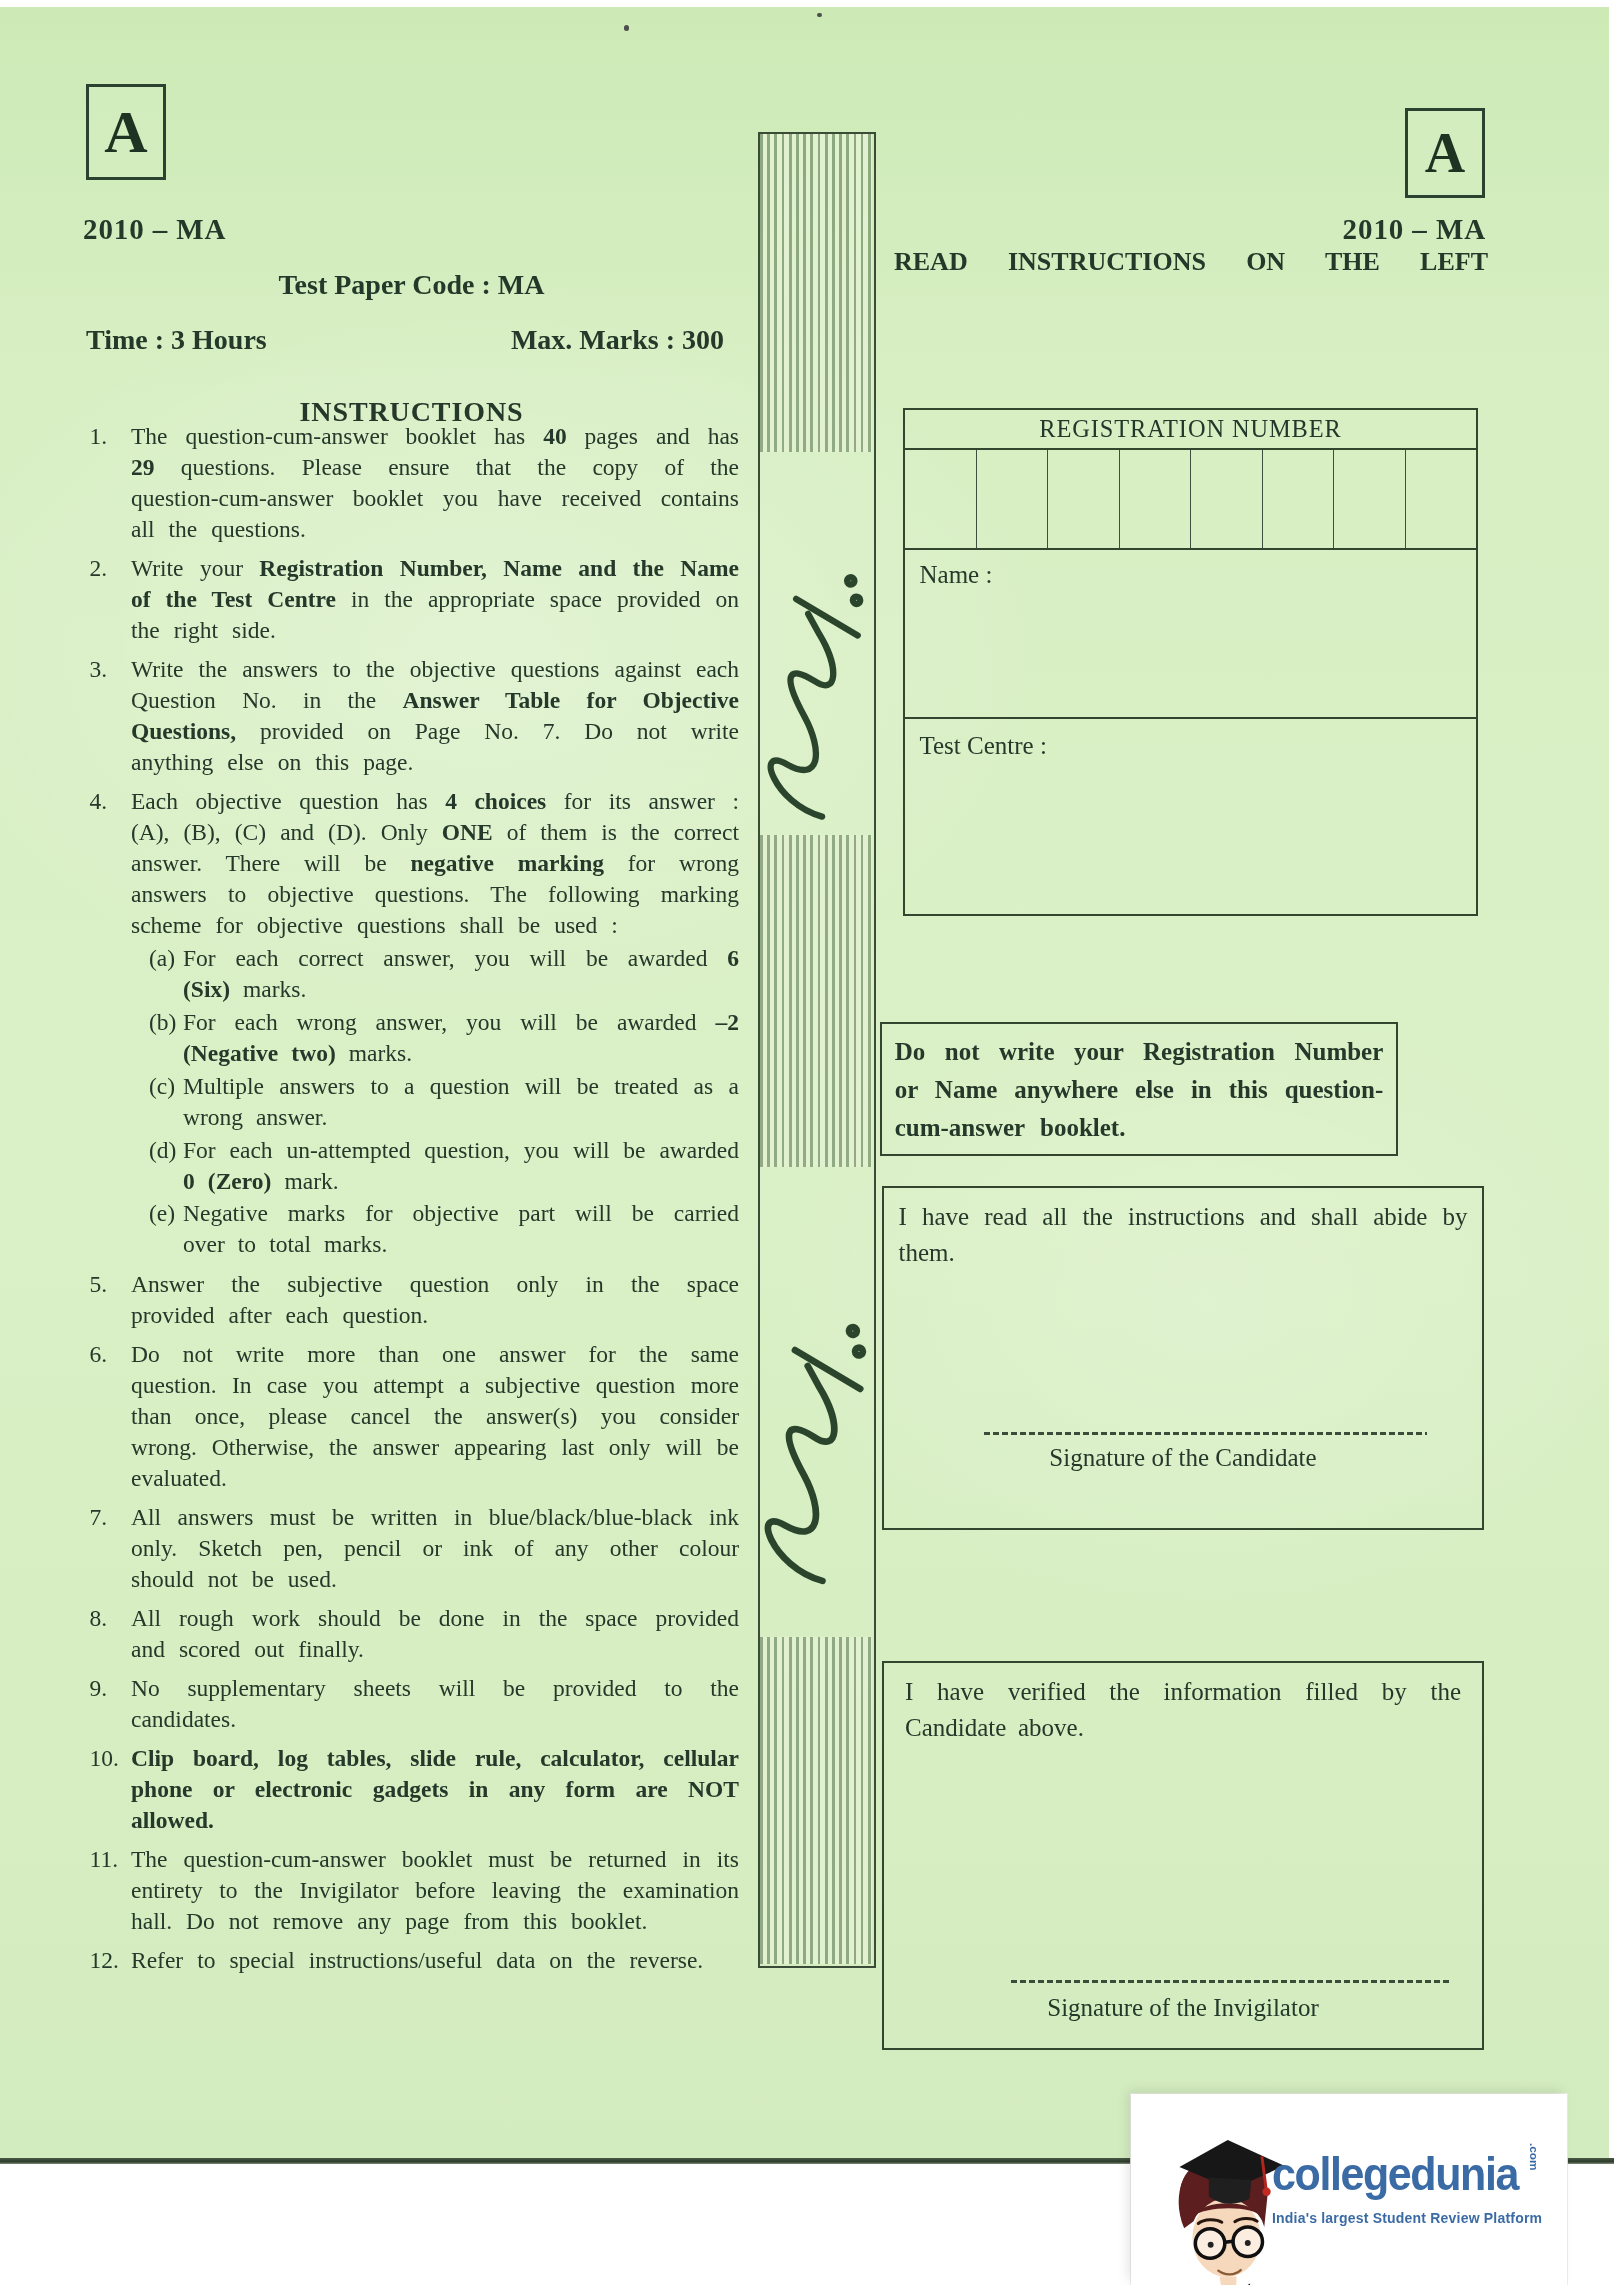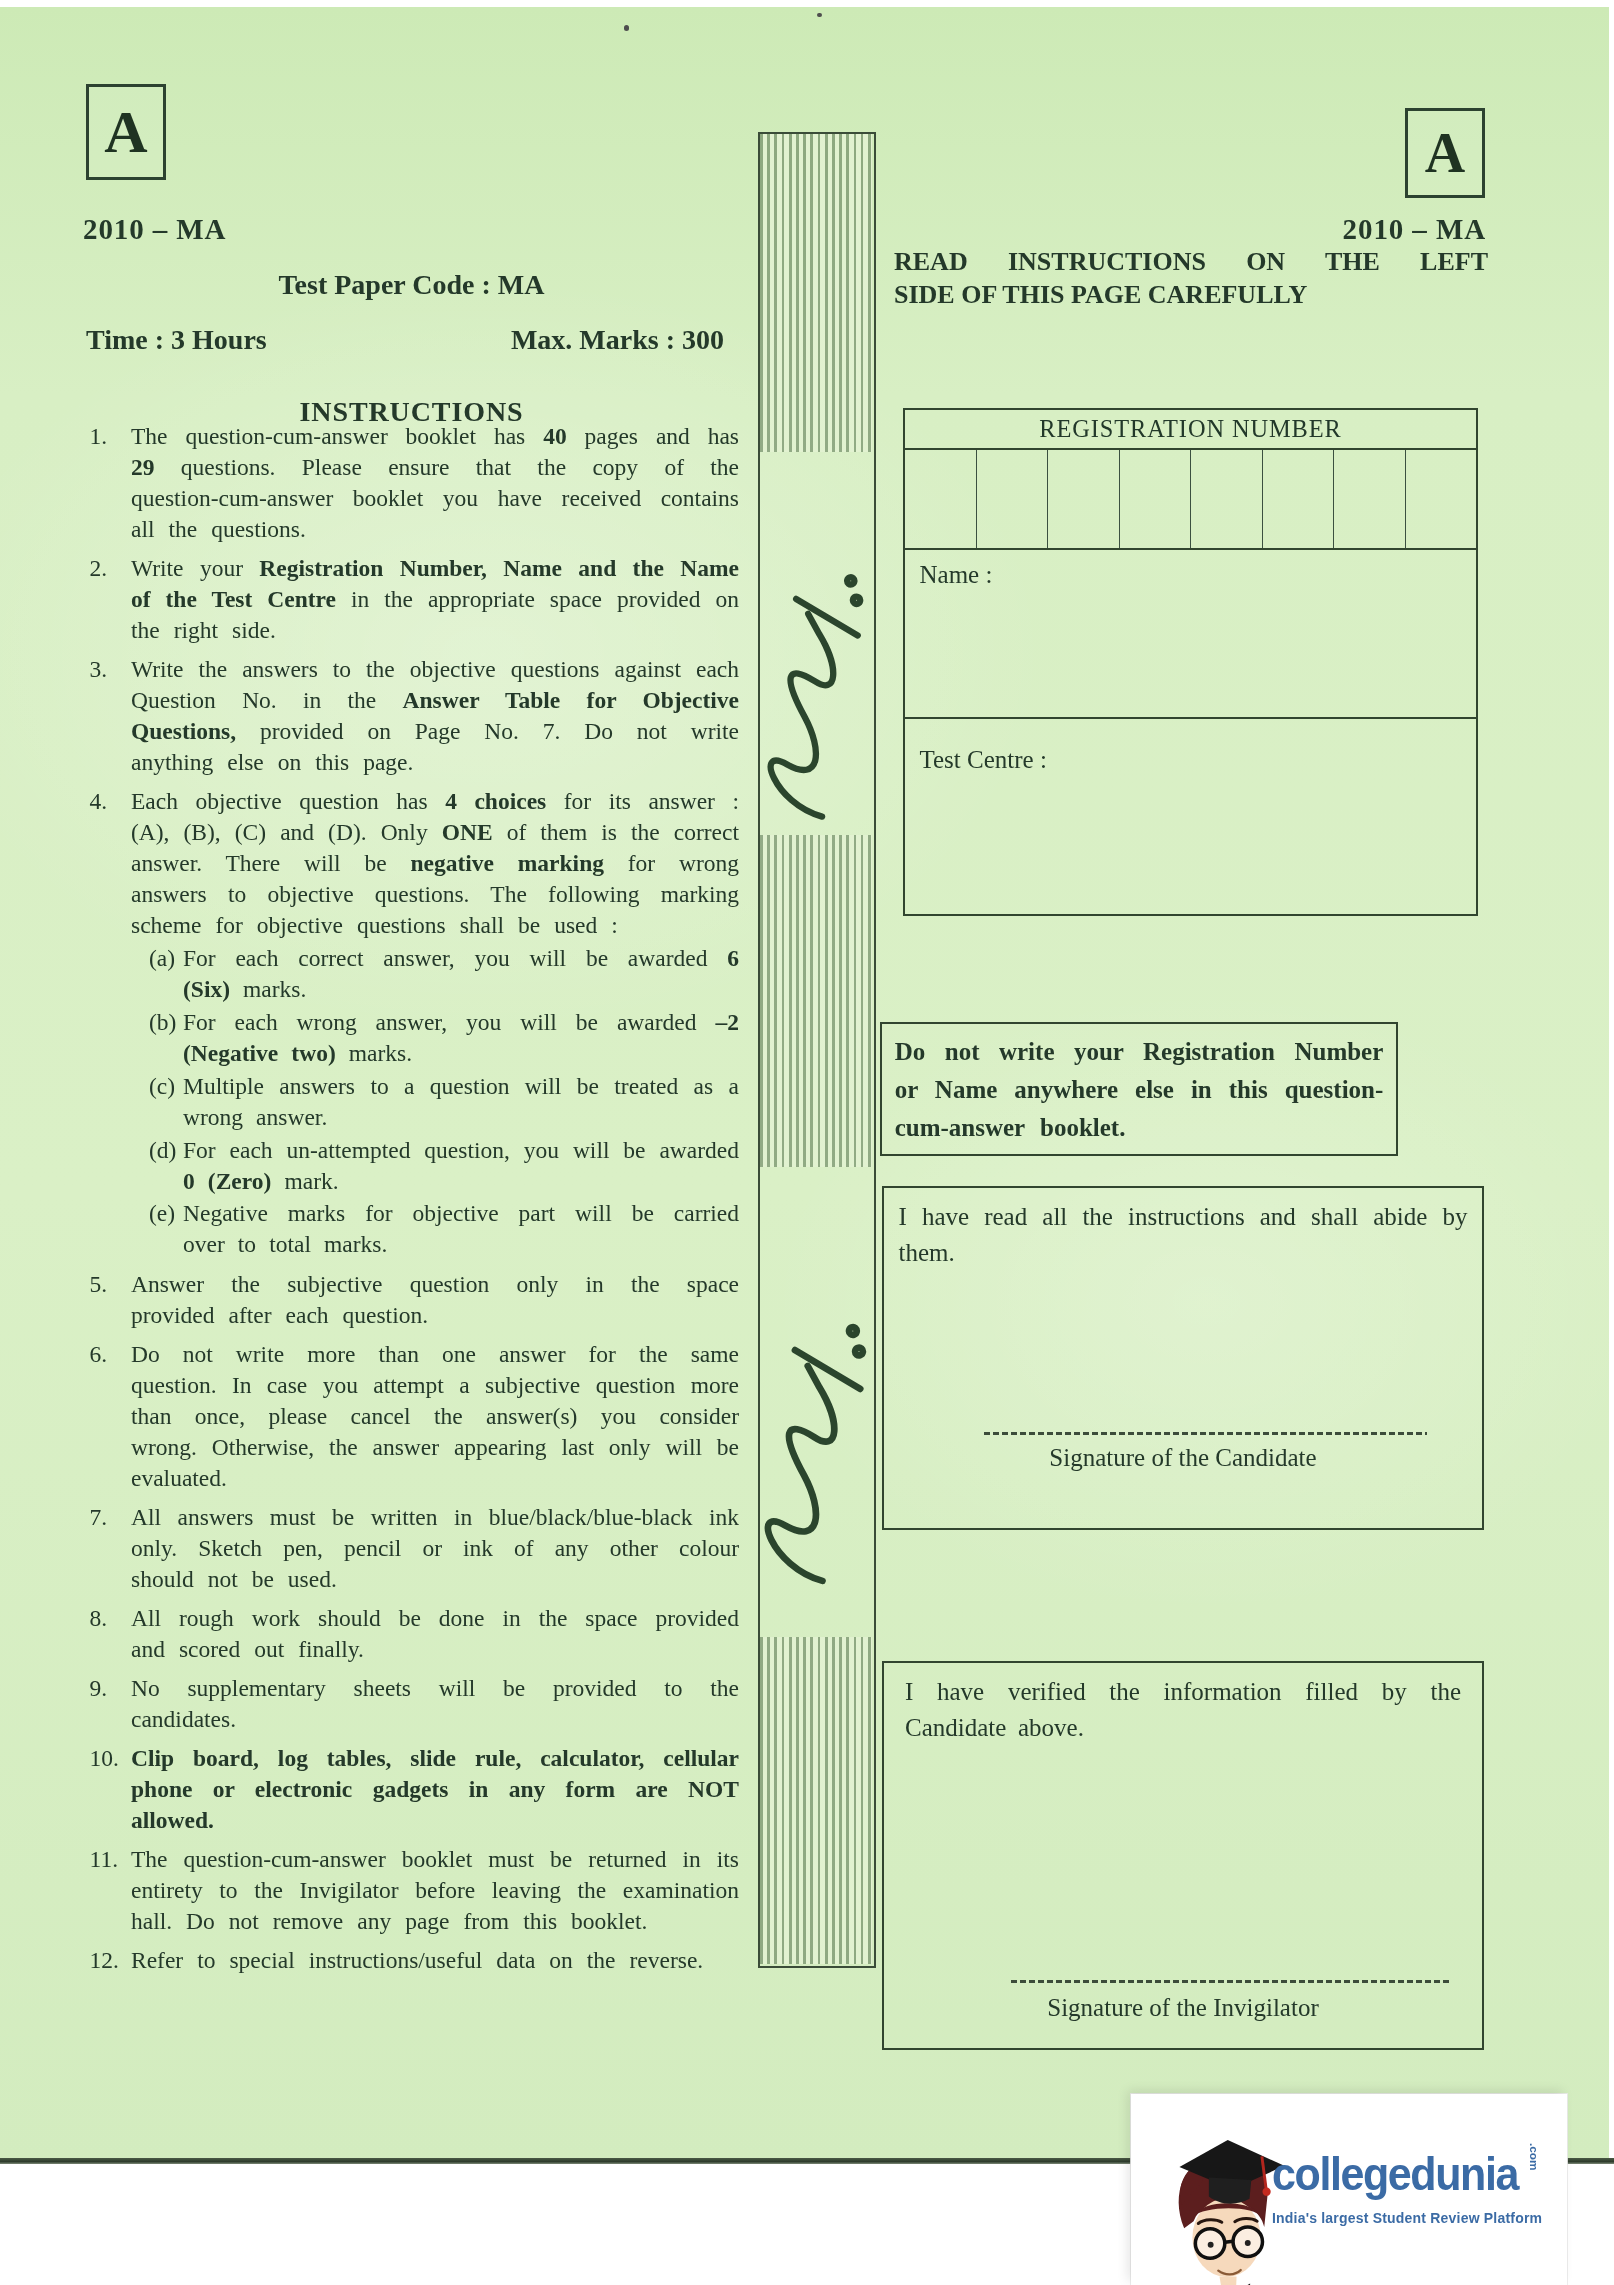--- a/index.html
+++ b/index.html
@@ -64,21 +64,21 @@
 
   .green-box { position:absolute; border:2.7px solid #31452f; }
 
   #registration-box { left:903px; top:401px; width:575px; height:508px; }
   #registration-title { height:40px; border-bottom:2.7px solid #31452f; display:flex; align-items:center; justify-content:center;
      font-size:24.4px; font-weight:bold; letter-spacing:0.9px; color:#22382a; font-weight:normal; }
   #registration-cells { height:100px; border-bottom:2.7px solid #31452f; display:flex; }
   .reg-cell { flex:1; border-right:1.8px solid #3b5040; }
   .reg-cell:last-child { border-right:none; }
   #name-row { height:169px; border-bottom:2.7px solid #31452f; padding:11px 14.5px; font-size:25px; }
-  #testcentre-row { height:192px; padding:12.7px 14.5px; font-size:25px;margin-top:14px; }
+  #testcentre-row { height:192px; padding:12.7px 14.5px; font-size:25px; }
 
   #donotwrite-box { left:880px; top:1015px; width:518px; height:134px; padding:9px 12.7px; }
   #donotwrite-box .txt { font-size:25px; font-weight:bold; line-height:38px; text-align:justify; word-spacing:9px; }
 
   #candidate-box { left:882px; top:1179px; width:602px; height:344px; padding:11px 14.5px; }
   #invigilator-box { left:882px; top:1654px; width:602px; height:389px; padding:11px 21px; }
   .decl-text { font-size:25px; line-height:36px; text-align:justify; word-spacing:5.4px; }
   .sig-line { position:absolute; height:2.7px;
       background:repeating-linear-gradient(90deg,#3c4c3a 0 6.3px, rgba(0,0,0,0) 6.3px 9px); }
   #candidate-sigline { left:100px; top:244px; width:443px; }
@@ -228,21 +228,20 @@
     </svg>
   </div>
 
   <div id="code-box-right" class="code-box">
     <span>A</span>
   </div>
   <div id="year-code-right">2010 – MA</div>
 
   <div id="read-note">
     <div class="l1">READ INSTRUCTIONS ON THE LEFT</div>
-    <div class="l2">SIDE OF THIS PAGE CAREFULLY</div>
   </div>
 
   <div id="registration-box" class="green-box">
     <div id="registration-title">REGISTRATION NUMBER</div>
     <div id="registration-cells">
         <div class="reg-cell"></div>
         <div class="reg-cell"></div>
         <div class="reg-cell"></div>
         <div class="reg-cell"></div>
         <div class="reg-cell"></div>

